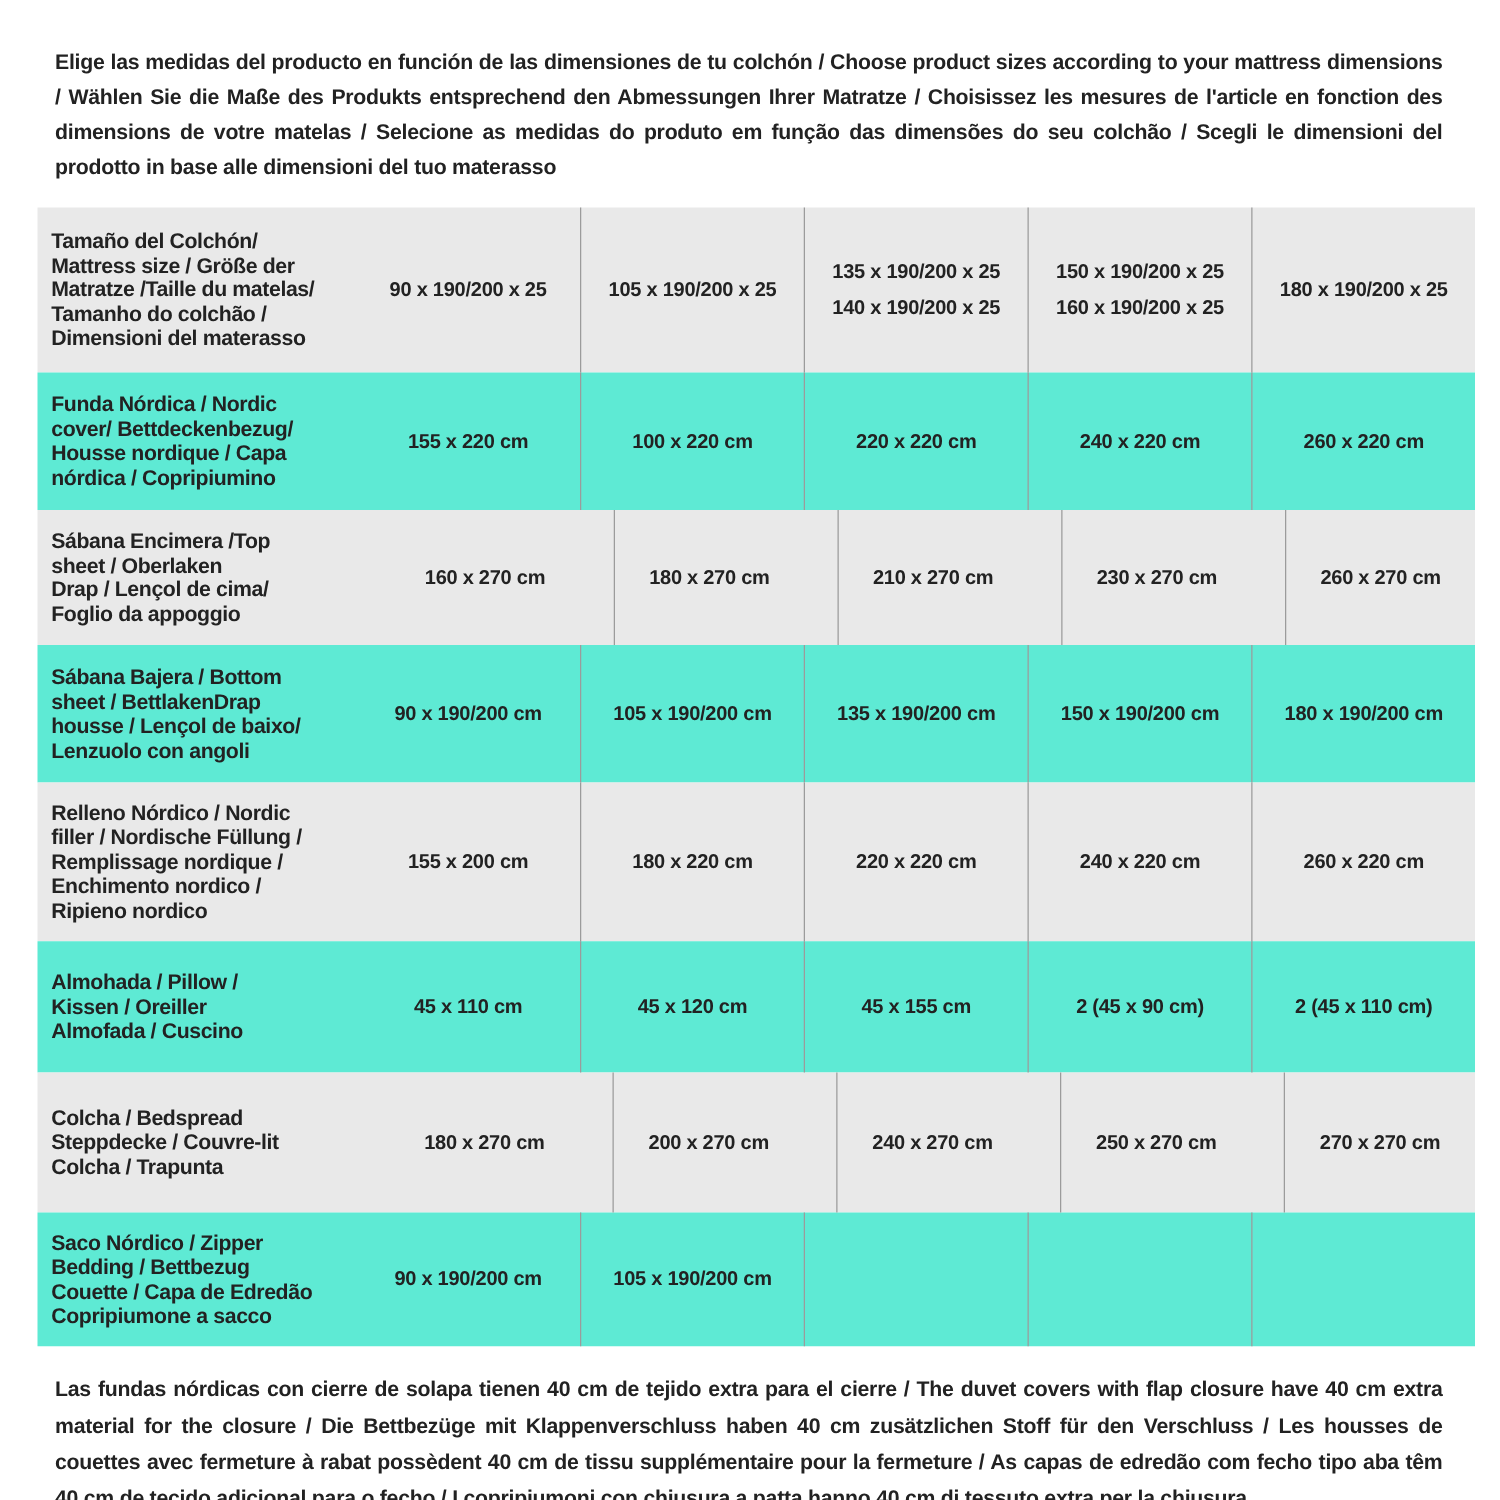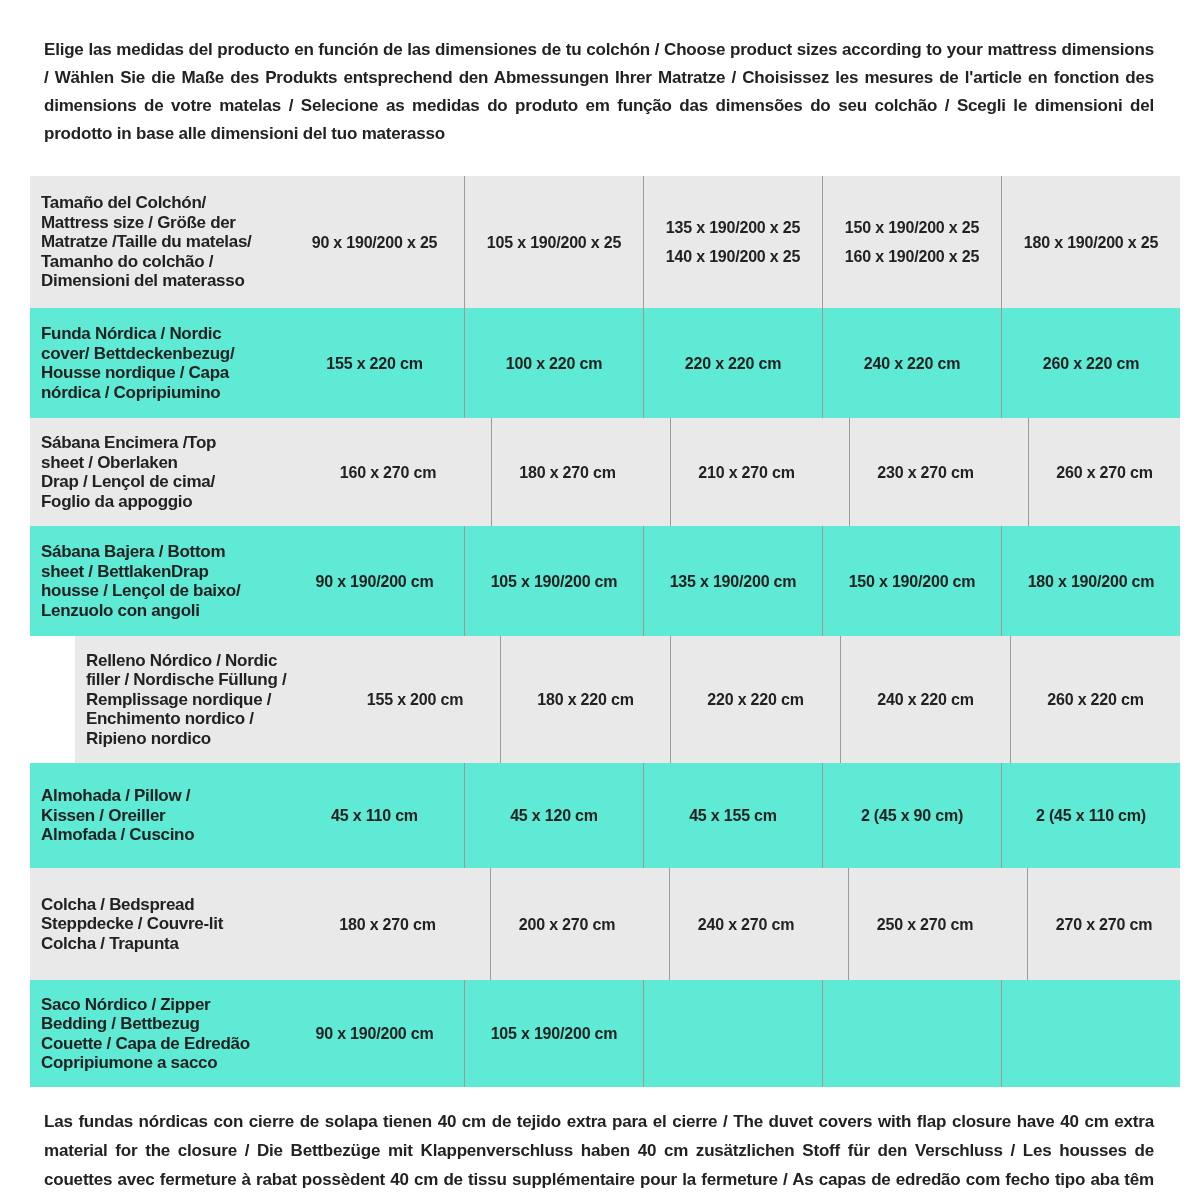--- a/index.html
+++ b/index.html
@@ -6,42 +6,42 @@
     margin: 0;
     padding: 0;
     width: 1200px;
     height: 1200px;
     background: #ffffff;
     overflow: hidden;
     font-family: "Liberation Sans", sans-serif;
     color: #222222;
   }
   .intro {
-    margin: 36px 46px 28px 44px;
+    margin: 36px 46px 18px 44px;
     font-weight: bold;
     font-size: 17px;
     line-height: 28px;
     text-align: justify;
     letter-spacing: -0.2px;
   }
   .size-table {
     margin-left: 30px;
     width: 1150px;
   }
   .row {
     display: grid;
     grid-template-columns: 255px repeat(5, 1fr);
   }
   .row.gray { background: #e9e9e9; }
   .row.white { background: #5eead4; }
   .rh0 { min-height: 132px; }
   .rh1 { min-height: 110px; }
   .rh2 { min-height: 108px; gap: 27px; }
   .rh3 { min-height: 110px; }
-  .rh4 { min-height: 127px; margin-left: 45px; }
+  .rh4 { min-height: 127px; }
   .rh5 { min-height: 105px; }
   .rh6 { min-height: 112px; gap: 26px; }
   .rh7 { min-height: 107px; }
   .cell {
     display: flex;
     align-items: center;
     white-space: pre-line;
     font-weight: bold;
   }
   .cell.label {

